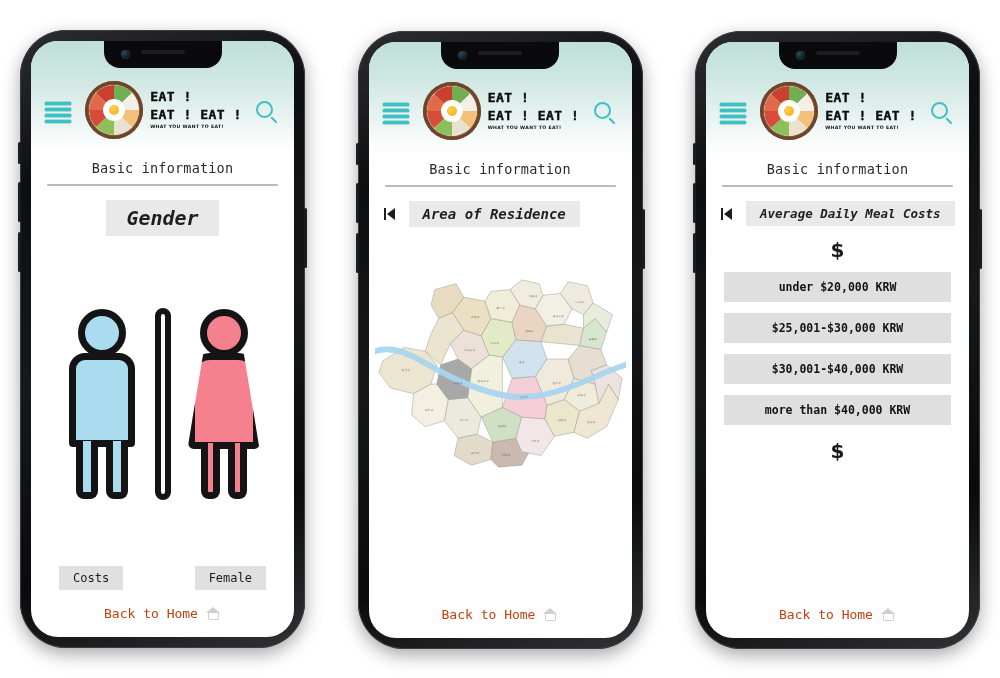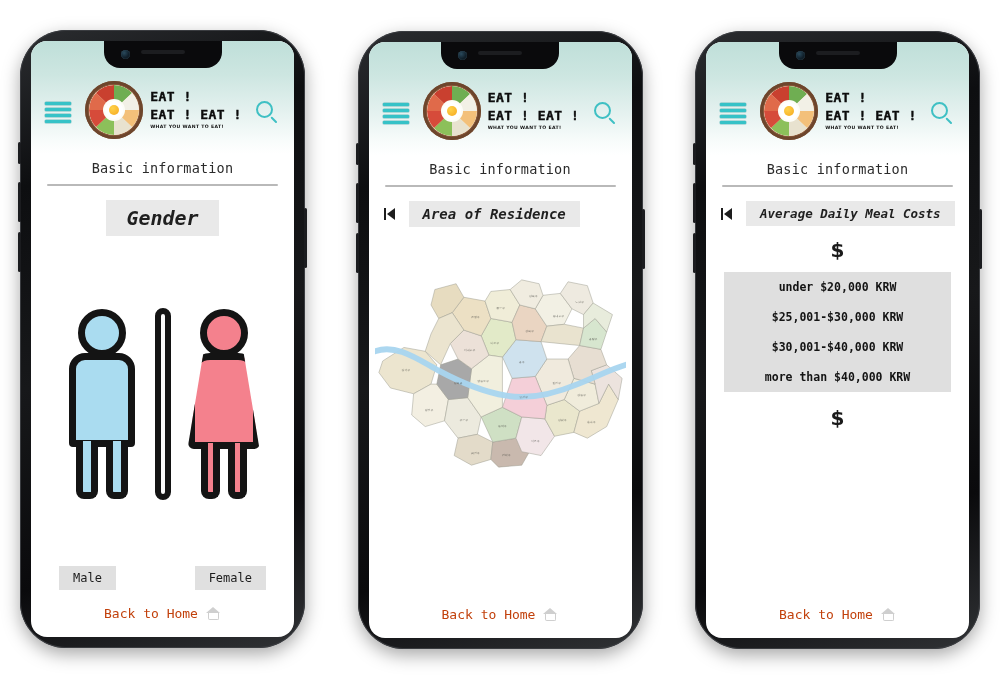--- a/index.html
+++ b/index.html
@@ -38,21 +38,21 @@
     box-shadow: 0 6px 18px rgba(0,0,0,.35), inset 0 0 0 1px #3a3c40;
     flex: 0 0 auto;
   }
   .phone.p2 { margin-top: 2px; }
   .phone.p3 { margin-top: 2px; }
 
   .screen {
     position: relative;
     width: 100%;
     height: 100%;
-    border-radius: 16px;
+    border-radius: 27px;
     overflow: hidden;
     background: #ffffff;
     display: flex;
     flex-direction: column;
   }
 
   .notch {
     position: absolute;
     top: 0;
     left: 50%;
@@ -400,20 +400,21 @@
     font-weight: 700;
     font-size: 20px;
     color: #1a1a1a;
     padding: 6px 0 10px;
   }
   .dollar.bottom { padding: 14px 0 4px; }
   .cost-list {
     flex: 0 0 auto;
     display: flex;
     flex-direction: column;
+    gap: 11px;
     padding: 0 18px;
   }
   .cost-item {
     background: #dfdfdf;
     padding: 8px 6px;
     text-align: center;
     font-family: "DejaVu Sans Mono", "Liberation Mono", monospace;
     font-weight: 700;
     font-size: 11.5px;
     color: #141414;
@@ -525,21 +526,21 @@
           <div class="figure female">
             <span class="fig-head"></span>
             <span class="fig-body"></span>
             <span class="legs">
                 <i></i>
                 <i></i>
               </span>
           </div>
         </div>
         <div class="gender-labels">
-          <span class="pill">Male</span>
+          <span class="pill">Costs</span>
           <span class="pill">Female</span>
         </div>
       </div>
 
       <div class="footer">
         <span>Back to Home</span>
         <span class="home-icon">
           <span class="roof"></span>
             <span class="walls"></span>
         </span>

